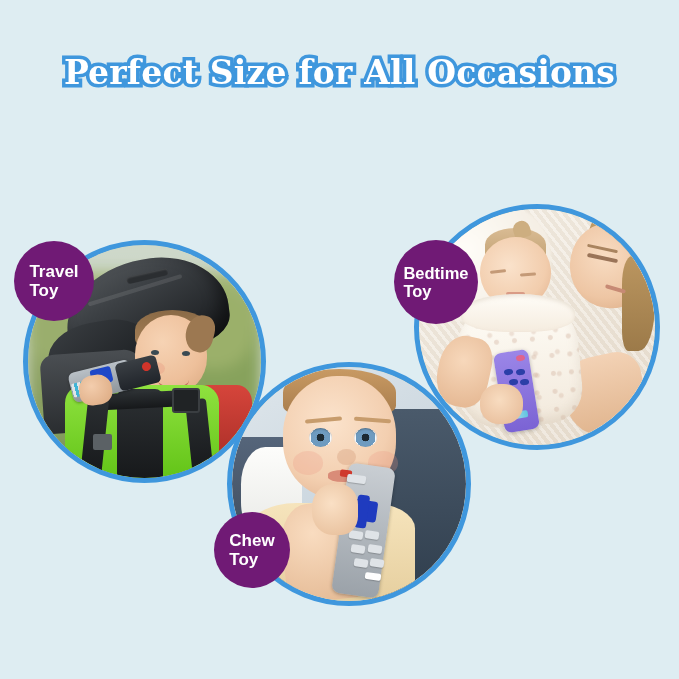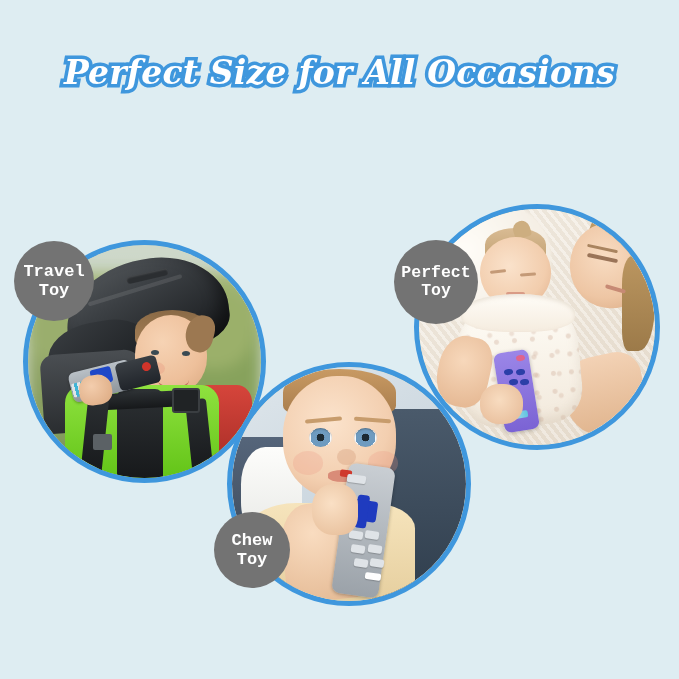--- a/index.html
+++ b/index.html
@@ -24,21 +24,20 @@
   }
 
   
   .title-wrap {
     position: absolute;
     left: 0;
     top: 56px;
     width: 679px;
     text-align: center;
     line-height: 1;
-    font-style: italic;
   }
   .title {
     display: inline-block;
     font-family: "DejaVu Serif", serif;
     font-weight: bold;
     font-size: 33px;
     letter-spacing: 0.2px;
     color: #ffffff;
     -webkit-text-stroke: 7px #3f97dd;
     paint-order: stroke fill;
@@ -65,27 +64,26 @@
 
   
   #circle-travel  { left: 23px;  top: 240px; width: 243px; height: 243px; z-index: 3; }
   #circle-bedtime { left: 414px; top: 204px; width: 246px; height: 246px; z-index: 2; }
   #circle-chew    { left: 227px; top: 362px; width: 244px; height: 244px; z-index: 4; }
 
   
   .badge {
     position: absolute;
     border-radius: 50%;
-    background: #737373;
+    background: #701a75;
     color: #ffffff;
     display: flex;
     align-items: center;
     justify-content: center;
-    text-align: center;
-    font-family: Liberation Mono, monospace;
+    font-family: Liberation Sans, sans-serif;
     font-weight: bold;
     font-size: 17px;
     line-height: 1.12;
     box-sizing: border-box;
     z-index: 10;
   }
   #badge-travel  { left: 14px;  top: 241px; width: 80px;  height: 80px; }
   #badge-bedtime { left: 394px; top: 240px; width: 84px;  height: 84px; font-size: 16.5px; }
   #badge-chew    { left: 214px; top: 512px; width: 76px;  height: 76px; }
 
@@ -588,21 +586,21 @@
 
   <div class="badge" id="badge-travel">
     <span>
       <span>Travel</span><br>
       <span>Toy</span>
     </span>
   </div>
 
   <div class="badge" id="badge-bedtime">
     <span>
-      <span>Perfect</span><br>
+      <span>Bedtime</span><br>
       <span>Toy</span>
     </span>
   </div>
 
   <div class="badge" id="badge-chew">
     <span>
       <span>Chew</span><br>
       <span>Toy</span>
     </span>
   </div>

